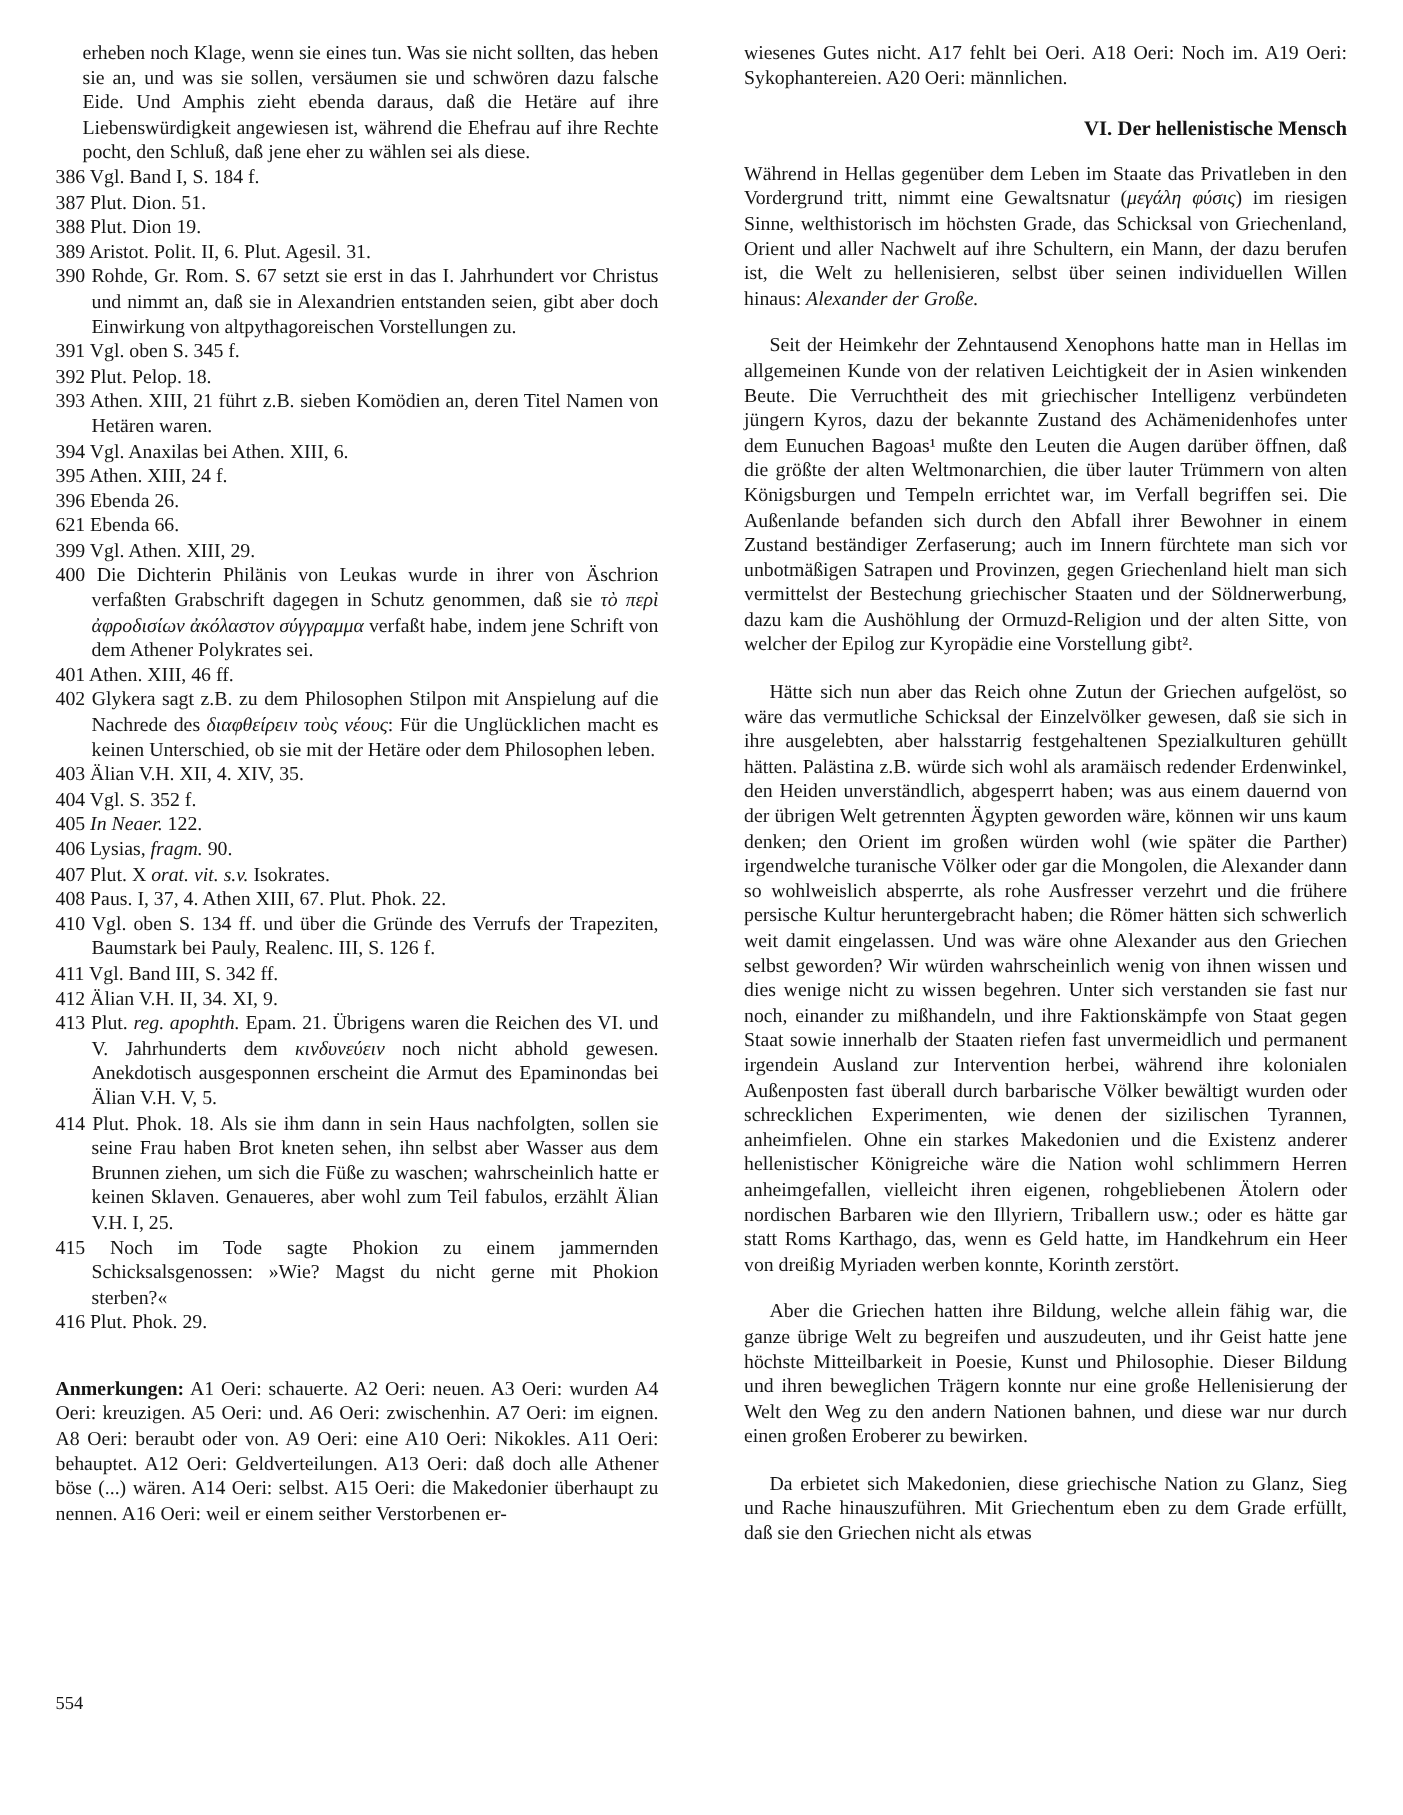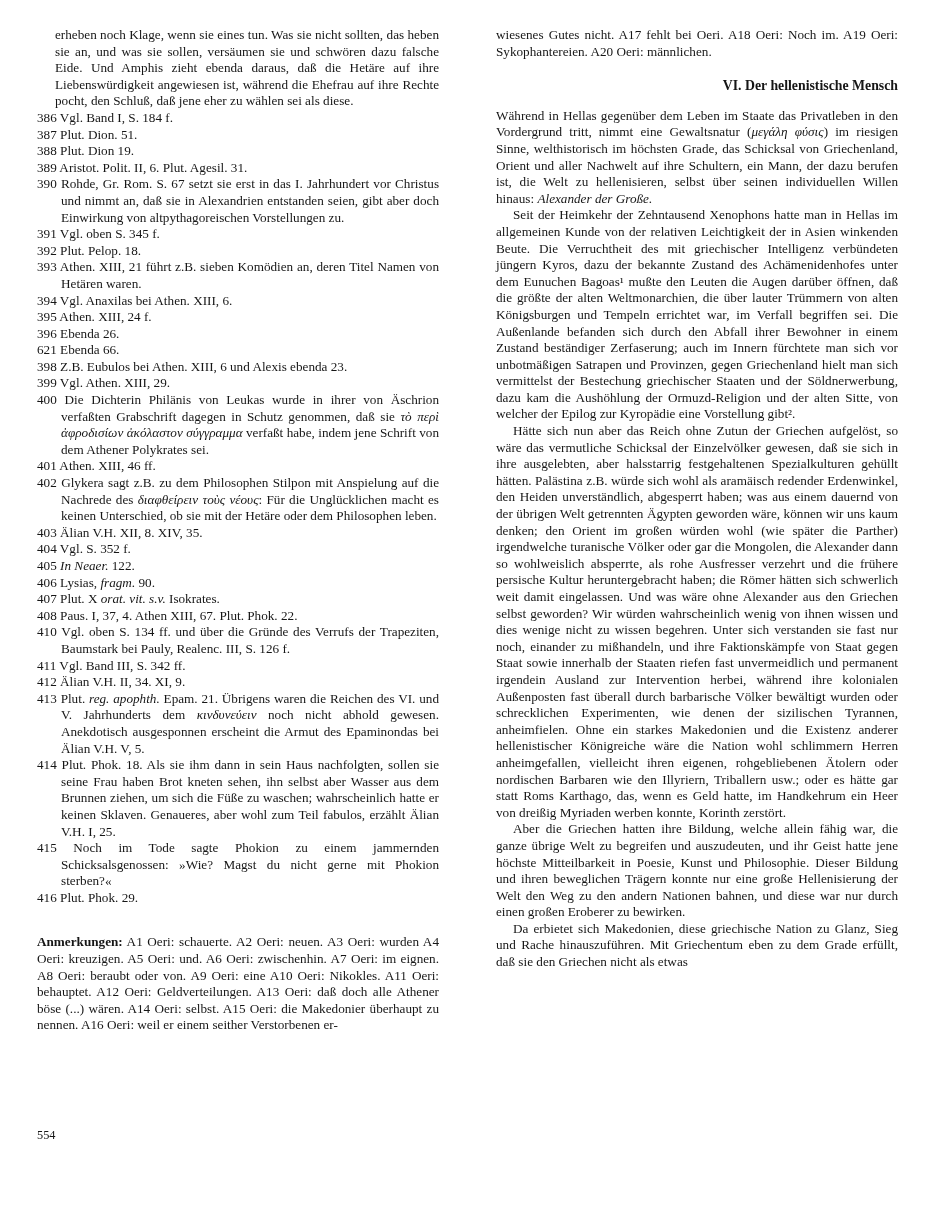--- a/index.html
+++ b/index.html
@@ -29,21 +29,21 @@
   .intro { margin-left: 18px; }
   .footnote { padding-left: 24px; text-indent: -24px; }
   .anmerkungen { margin-top: 28px; }
   .anm-label { font-weight: bold; }
   .heading {
     font-weight: bold;
     text-align: right;
     font-size: 13.8px;
     margin: 18px 0 13px 0;
   }
-  .para.indent { text-indent: 17px; }
+  .para.indent { text-indent: 17px; margin-top: 15px; }
   .page-number {
     position: absolute;
     left: 37px; bottom: 14px;
     font-size: 12.3px;
   }
 </style>
 </head>
 <body>
 
 <div class="page">
@@ -71,31 +71,30 @@
           <p class="footnote"><span class="fn-num">393</span> <span class="fn-text"><span>Athen. XIII, 21 führt z.B. sieben Komödien an, deren Titel Namen von Hetären waren.</span></span></p>
 
           <p class="footnote"><span class="fn-num">394</span> <span class="fn-text"><span>Vgl. Anaxilas bei Athen. XIII, 6.</span></span></p>
 
           <p class="footnote"><span class="fn-num">395</span> <span class="fn-text"><span>Athen. XIII, 24 f.</span></span></p>
 
           <p class="footnote"><span class="fn-num">396</span> <span class="fn-text"><span>Ebenda 26.</span></span></p>
 
           <p class="footnote"><span class="fn-num">621</span> <span class="fn-text"><span>Ebenda 66.</span></span></p>
 
-          <p class="footnote"><span class="fn-num">398</span> <span class="fn-text"><span>Z.B. Eubulos bei Athen. XIII, 6 und Alexis ebenda 23.</span></span></p>
 
           <p class="footnote"><span class="fn-num">399</span> <span class="fn-text"><span>Vgl. Athen. XIII, 29.</span></span></p>
 
           <p class="footnote"><span class="fn-num">400</span> <span class="fn-text"><span>Die Dichterin Philänis von Leukas wurde in ihrer von Äschrion verfaßten Grabschrift dagegen in Schutz genommen, daß sie </span><span class="it">τὸ περὶ ἀφροδισίων ἀκόλαστον σύγγραμμα</span><span> verfaßt habe, indem jene Schrift von dem Athener Polykrates sei.</span></span></p>
 
           <p class="footnote"><span class="fn-num">401</span> <span class="fn-text"><span>Athen. XIII, 46 ff.</span></span></p>
 
           <p class="footnote"><span class="fn-num">402</span> <span class="fn-text"><span>Glykera sagt z.B. zu dem Philosophen Stilpon mit Anspielung auf die Nachrede des </span><span class="it">διαφθείρειν τοὺς νέους</span><span>: Für die Unglücklichen macht es keinen Unterschied, ob sie mit der Hetäre oder dem Philosophen leben.</span></span></p>
 
-          <p class="footnote"><span class="fn-num">403</span> <span class="fn-text"><span>Älian V.H. XII, 8. XIV, 35.</span></span></p>
+          <p class="footnote"><span class="fn-num">403</span> <span class="fn-text"><span>Älian V.H. XII, 4. XIV, 35.</span></span></p>
 
           <p class="footnote"><span class="fn-num">404</span> <span class="fn-text"><span>Vgl. S. 352 f.</span></span></p>
 
           <p class="footnote"><span class="fn-num">405</span> <span class="fn-text"><span class="it">In Neaer.</span><span> 122.</span></span></p>
 
           <p class="footnote"><span class="fn-num">406</span> <span class="fn-text"><span>Lysias, </span><span class="it">fragm.</span><span> 90.</span></span></p>
 
           <p class="footnote"><span class="fn-num">407</span> <span class="fn-text"><span>Plut. X </span><span class="it">orat. vit. s.v.</span><span> Isokrates.</span></span></p>
 
           <p class="footnote"><span class="fn-num">408</span> <span class="fn-text"><span>Paus. I, 37, 4. Athen XIII, 67. Plut. Phok. 22.</span></span></p>

